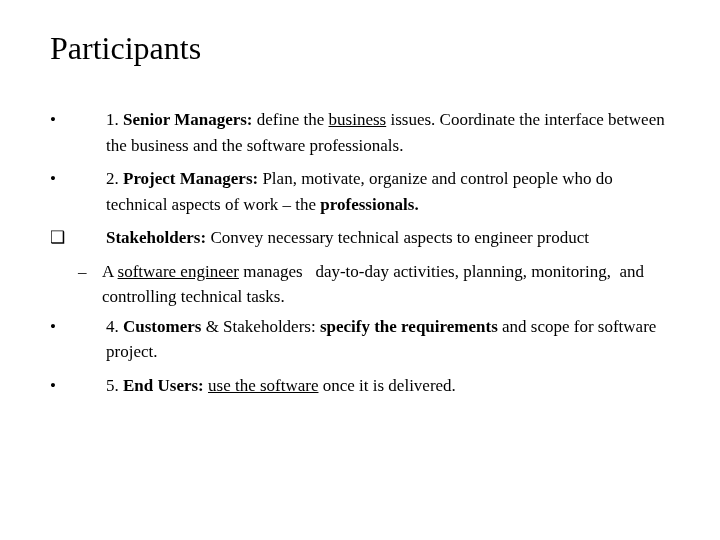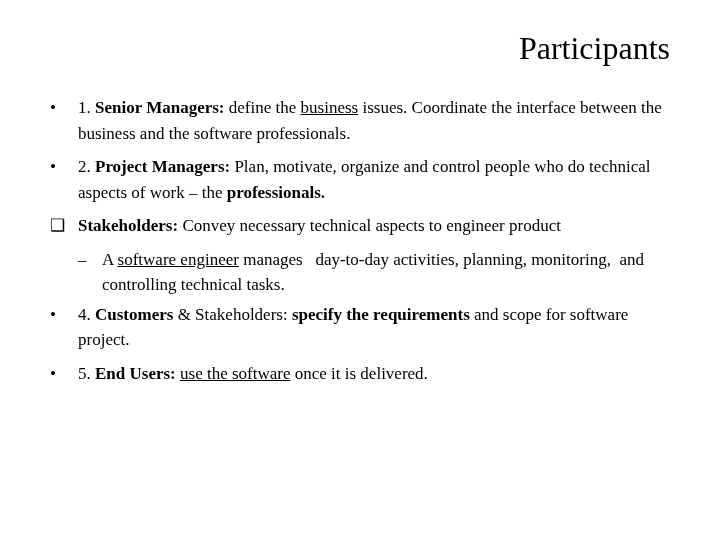--- a/index.html
+++ b/index.html
@@ -20,24 +20,24 @@
 
     .slide {
       width: 720px;
       height: 540px;
       padding: 30px 50px 30px 50px;
       display: flex;
       flex-direction: column;
     }
 
     .title {
-      text-align: right;
+      text-align: left;
       font-size: 32px;
       font-weight: normal;
-      margin-bottom: 28px;
+      margin-bottom: 40px;
       font-family: "Times New Roman", Times, serif;
     }
 
     .content {
       flex: 1;
       font-size: 17px;
       line-height: 1.5;
     }
 
     .bullet-item {
@@ -46,20 +46,21 @@
       align-items: flex-start;
     }
 
     .bullet-marker {
       min-width: 28px;
       padding-top: 0px;
     }
 
     .bullet-text {
       flex: 1;
+      margin-left: 28px;
     }
 
     .underline {
       text-decoration: underline;
     }
 
     .bold {
       font-weight: bold;
     }
 

